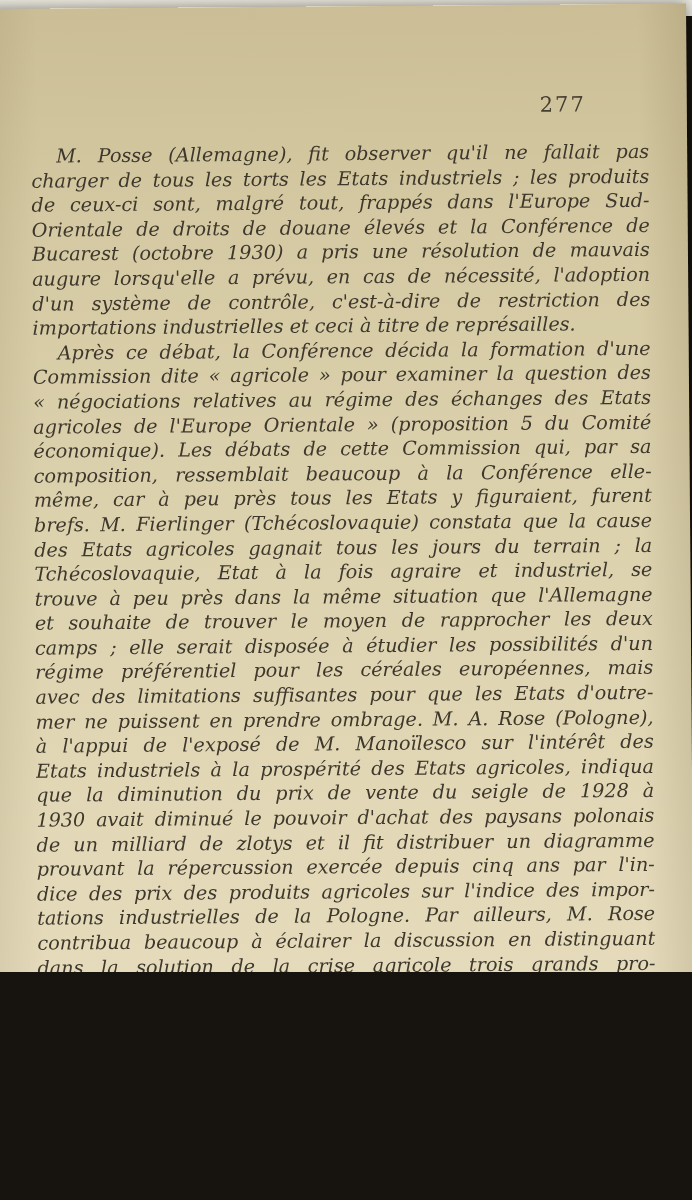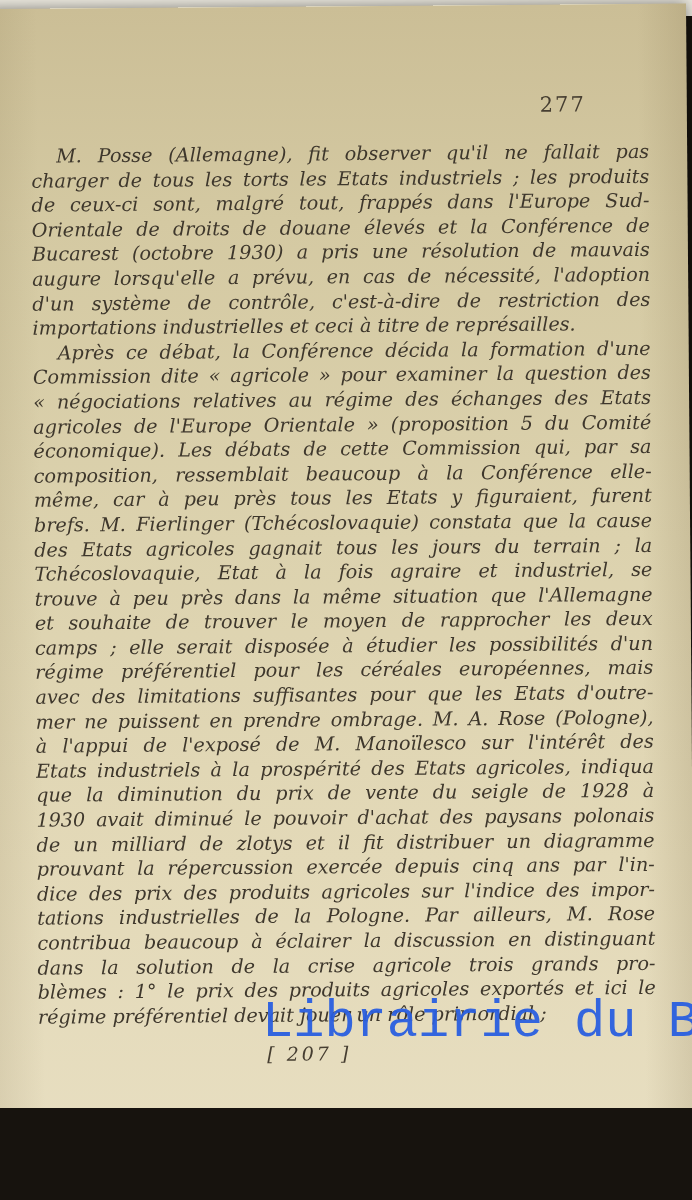--- a/index.html
+++ b/index.html
@@ -1,17 +1,17 @@
 <!DOCTYPE html>
 <html><head>
 <meta charset="utf-8">
 <style>
   html,body { margin:0; padding:0; background:#17130e; }
   .frame {
-    position:relative; width:692px; height:1108px; margin:0 auto;
+    position:relative; width:692px; height:972px; margin:0 auto;
     overflow:hidden; background:#17130e;
     font-family:"DejaVu Serif", serif;
   }
   .backsheet {
     position:absolute; top:0; left:0; width:100%; height:16px;
     background:#e9e6dc;
   }
   .page {
     position:absolute; left:-12px; top:9px; width:698px; height:1188px;
     transform:rotate(-0.45deg); transform-origin:0 0;

